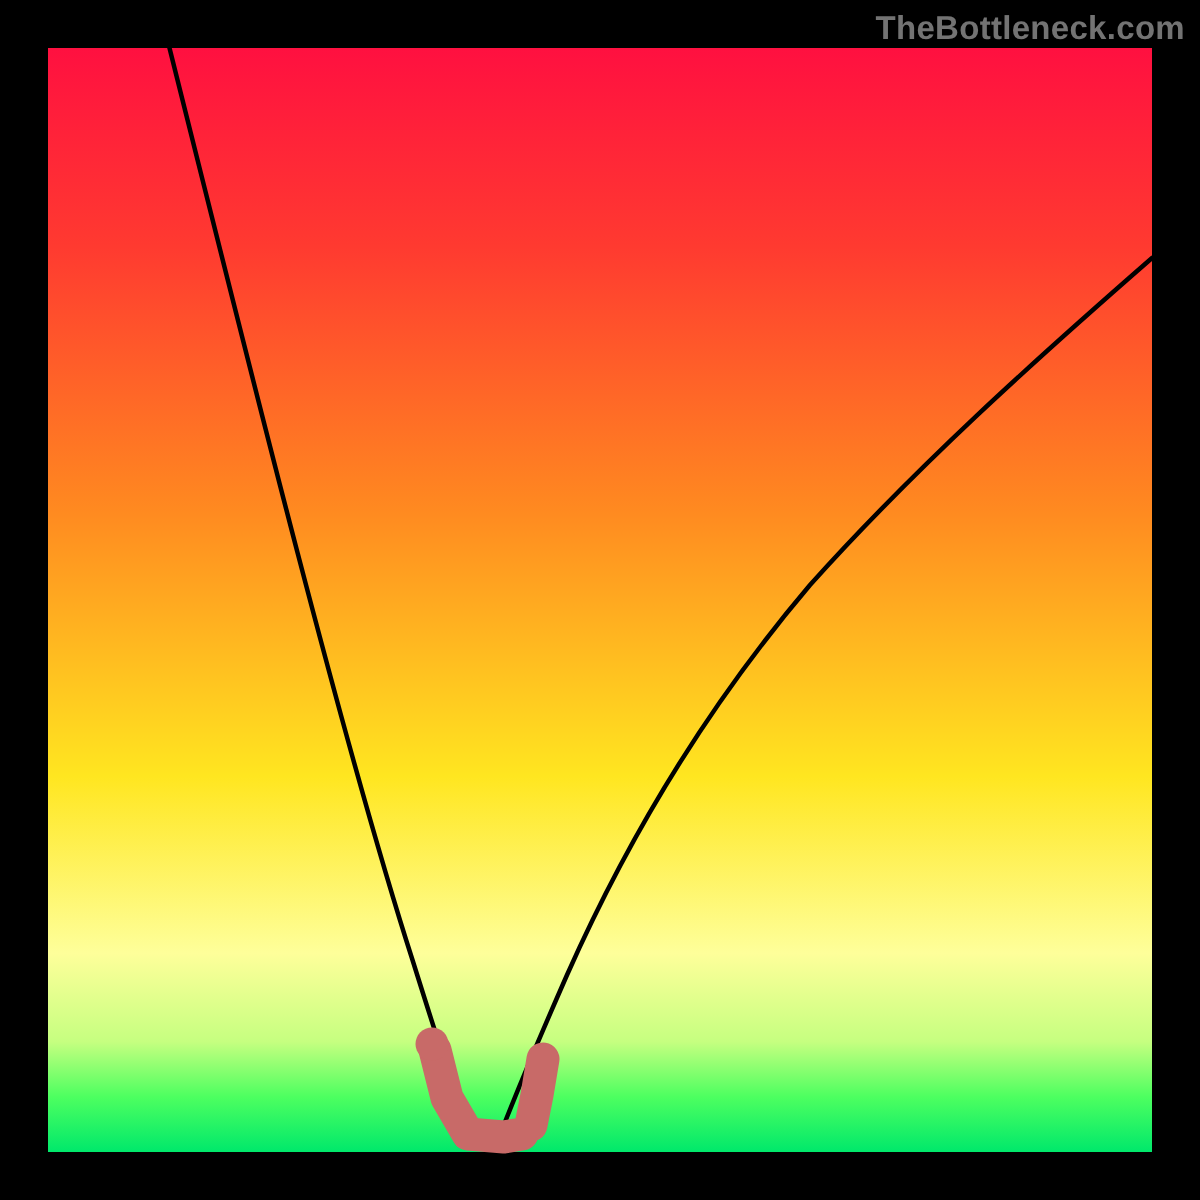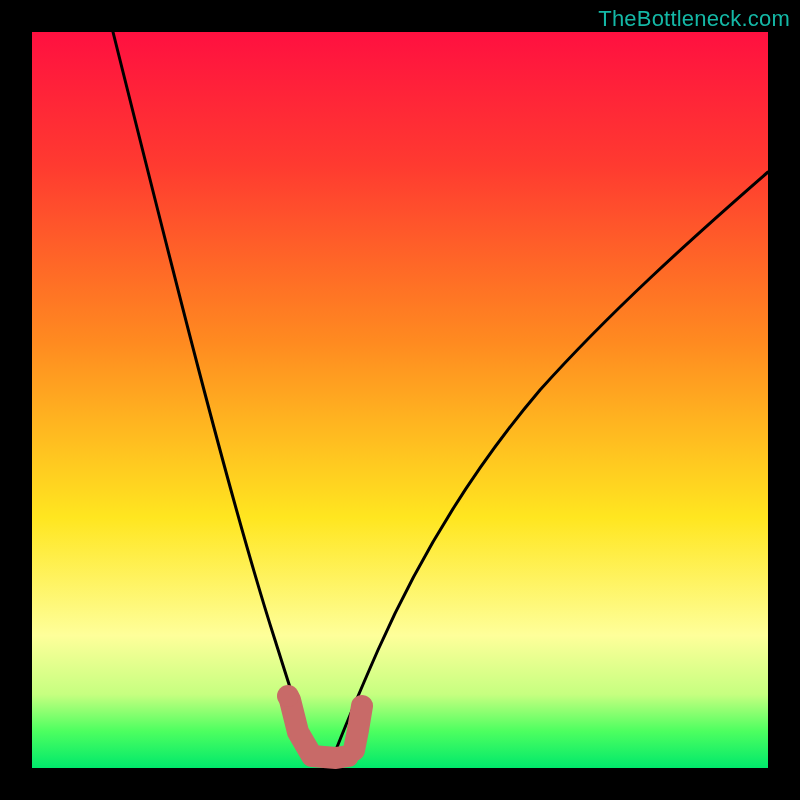--- a/index.html
+++ b/index.html
@@ -14,23 +14,23 @@
   .frame {
     position: relative;
     width: 800px;
     height: 800px;
     background: #000;
   }
   .watermark {
     position: absolute;
     top: 6px;
     right: 10px;
-    color: #14b8a6;
+    color: #737373;
     font-size: 22px;
-    font-weight: 400;
+    font-weight: 700;
     letter-spacing: 0.2px;
     z-index: 10;
     user-select: none;
   }
   svg {
     display: block;
   }
 </style>
 </head>
 <body>

